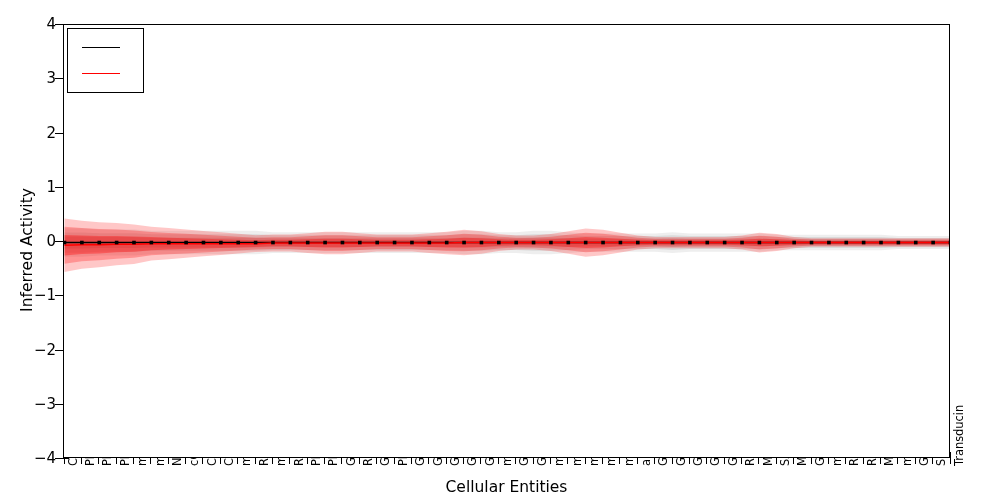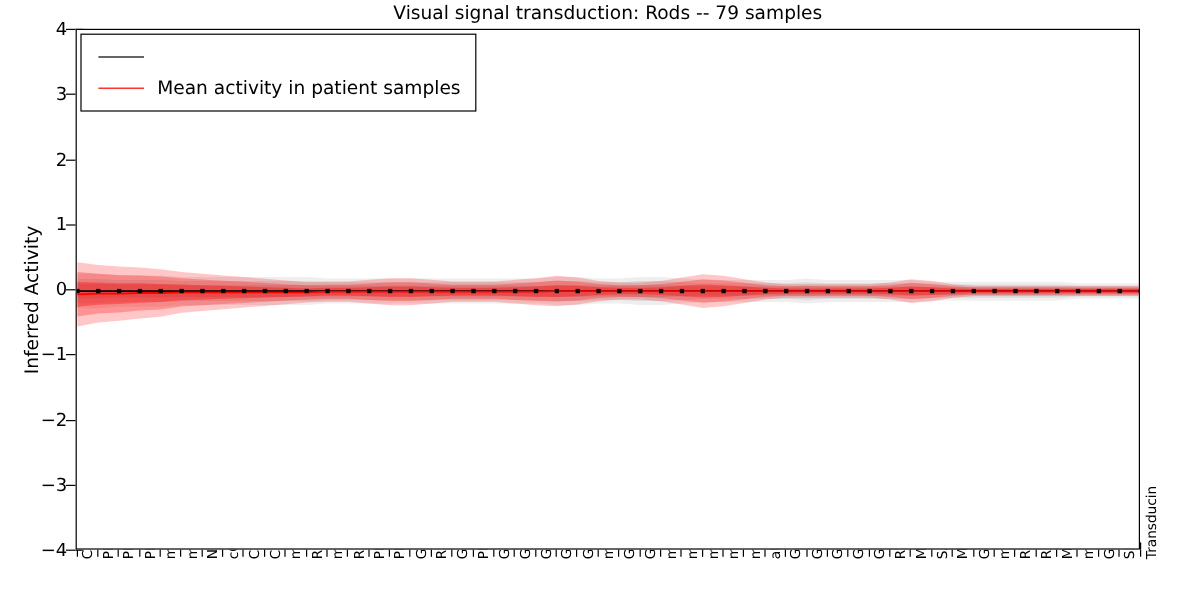--- a/index.html
+++ b/index.html
@@ -145,23 +145,23 @@
     width: 887px;
     height: 434px;
     display: block;
   }
 </style>
 </head>
 <body>
 
 <div id="root">
 
-  <div id="chart-title">Visual signal transduction: Rods -- 79 samples</div>
 
   <div id="ylabel">Inferred Activity</div>
+  <div id="xlabel">Cellular Entities</div>
 
   <div id="ytick-labels">
       <div class="ytick-label" style="top: 458px;">−4</div>
       <div class="ytick-label" style="top: 403.75px;">−3</div>
       <div class="ytick-label" style="top: 349.5px;">−2</div>
       <div class="ytick-label" style="top: 295.25px;">−1</div>
       <div class="ytick-label" style="top: 241px;">0</div>
       <div class="ytick-label" style="top: 186.75px;">1</div>
       <div class="ytick-label" style="top: 132.5px;">2</div>
       <div class="ytick-label" style="top: 78.25px;">3</div>
@@ -418,17 +418,16 @@
         </g>
     </svg>
   </div>
 
   <div id="legend">
     <div class="legend-row">
       <span class="legend-swatch black"></span>
     </div>
     <div class="legend-row">
       <span class="legend-swatch red"></span>
-      <span class="legend-text">Mean activity in patient samples</span>
     </div>
   </div>
 
 </div>
 
 </body></html>

